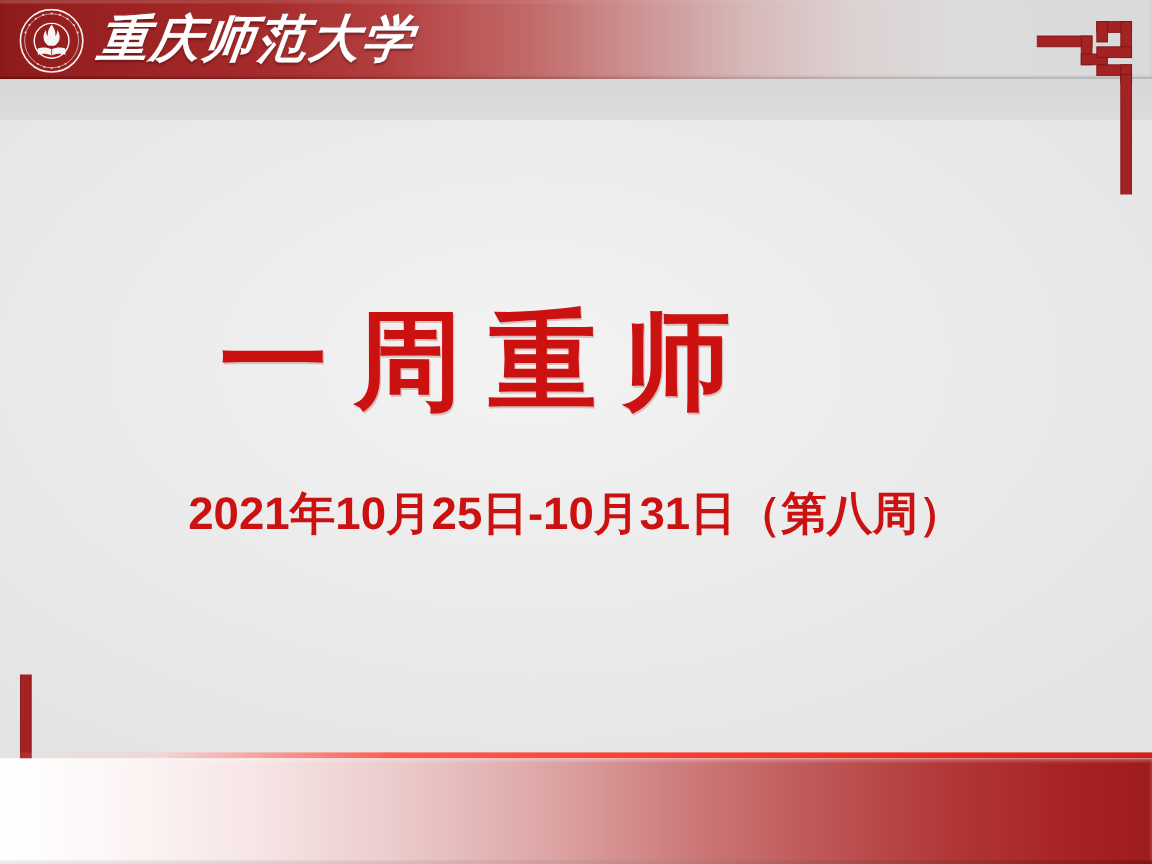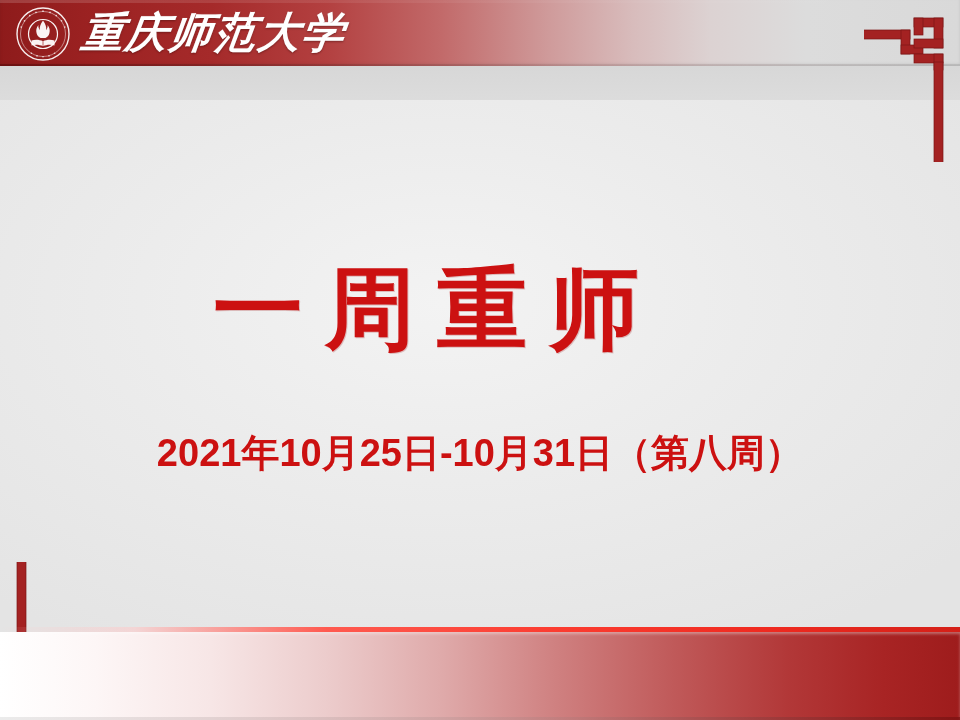--- a/index.html
+++ b/index.html
@@ -75,30 +75,29 @@
     font-family:"DejaVu Serif","Liberation Serif",serif;
     font-size:96px;font-weight:700;
     letter-spacing:14px;
     line-height:1;
     text-shadow:1px 1px 0 rgba(150,0,0,.22);
   }
   .title-main{
     position:absolute;left:0;top:258px;width:792px;
     text-align:center;
     color:#cc1111;
-    font-family:Liberation Serif, serif;
+    font-family:Liberation Mono, monospace;
     font-size:90px;font-weight:700;
     letter-spacing:22px;
     text-indent:22px;
     line-height:1.15;
     text-shadow:1px 1px 0 rgba(150,0,0,.22);
-    padding-left:30px;
   }
   .subtitle-date{
-    position:absolute;left:0;top:430px;width:960px;
+    position:absolute;left:0;top:406px;width:960px;
     text-align:center;
     color:#cc1111;
     font-family:"Liberation Sans","DejaVu Sans",sans-serif;
     font-size:38px;font-weight:700;
     letter-spacing:0px;
     line-height:1.25;
   }
 
   
   .bottom-accent{

